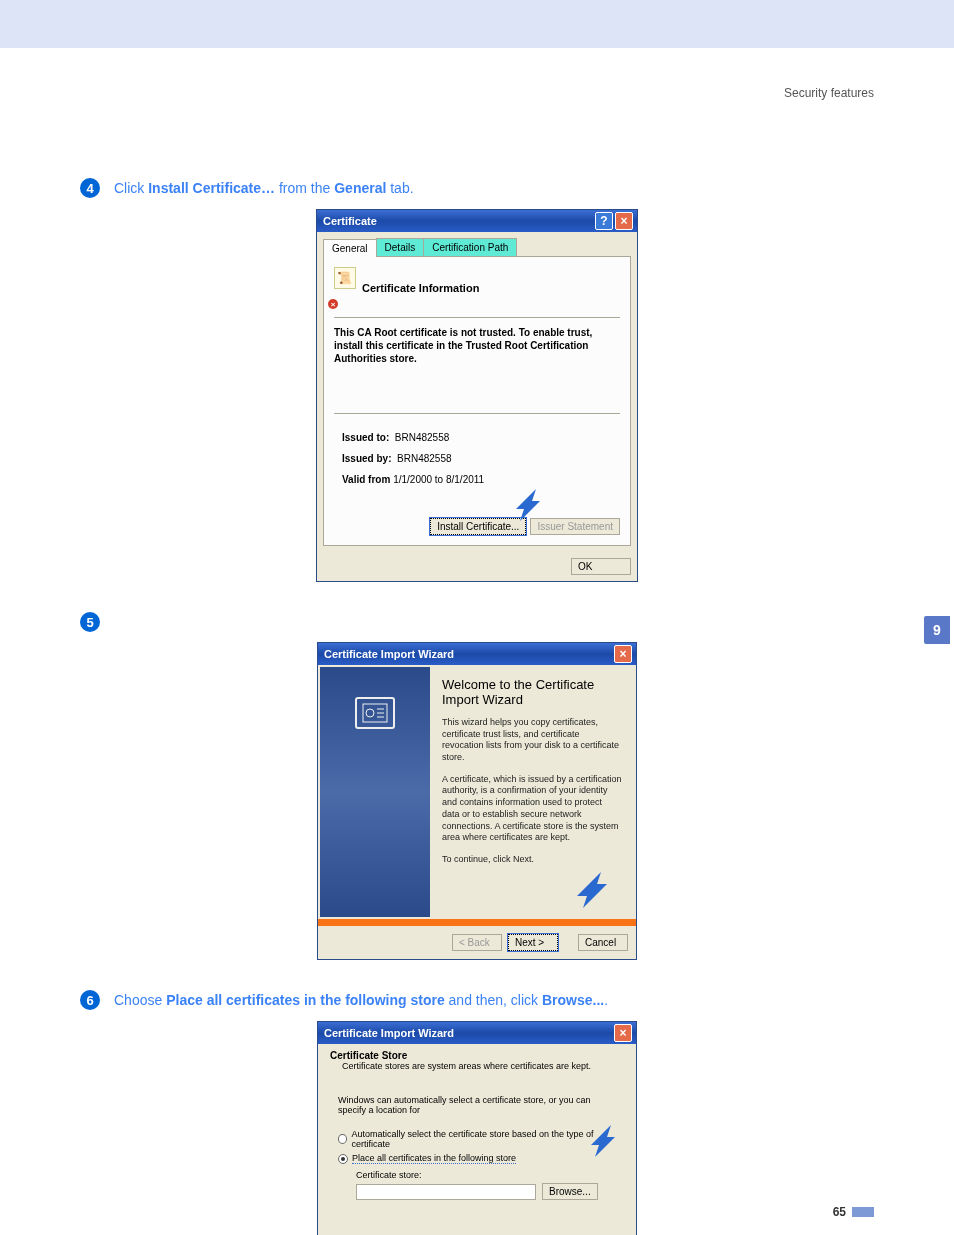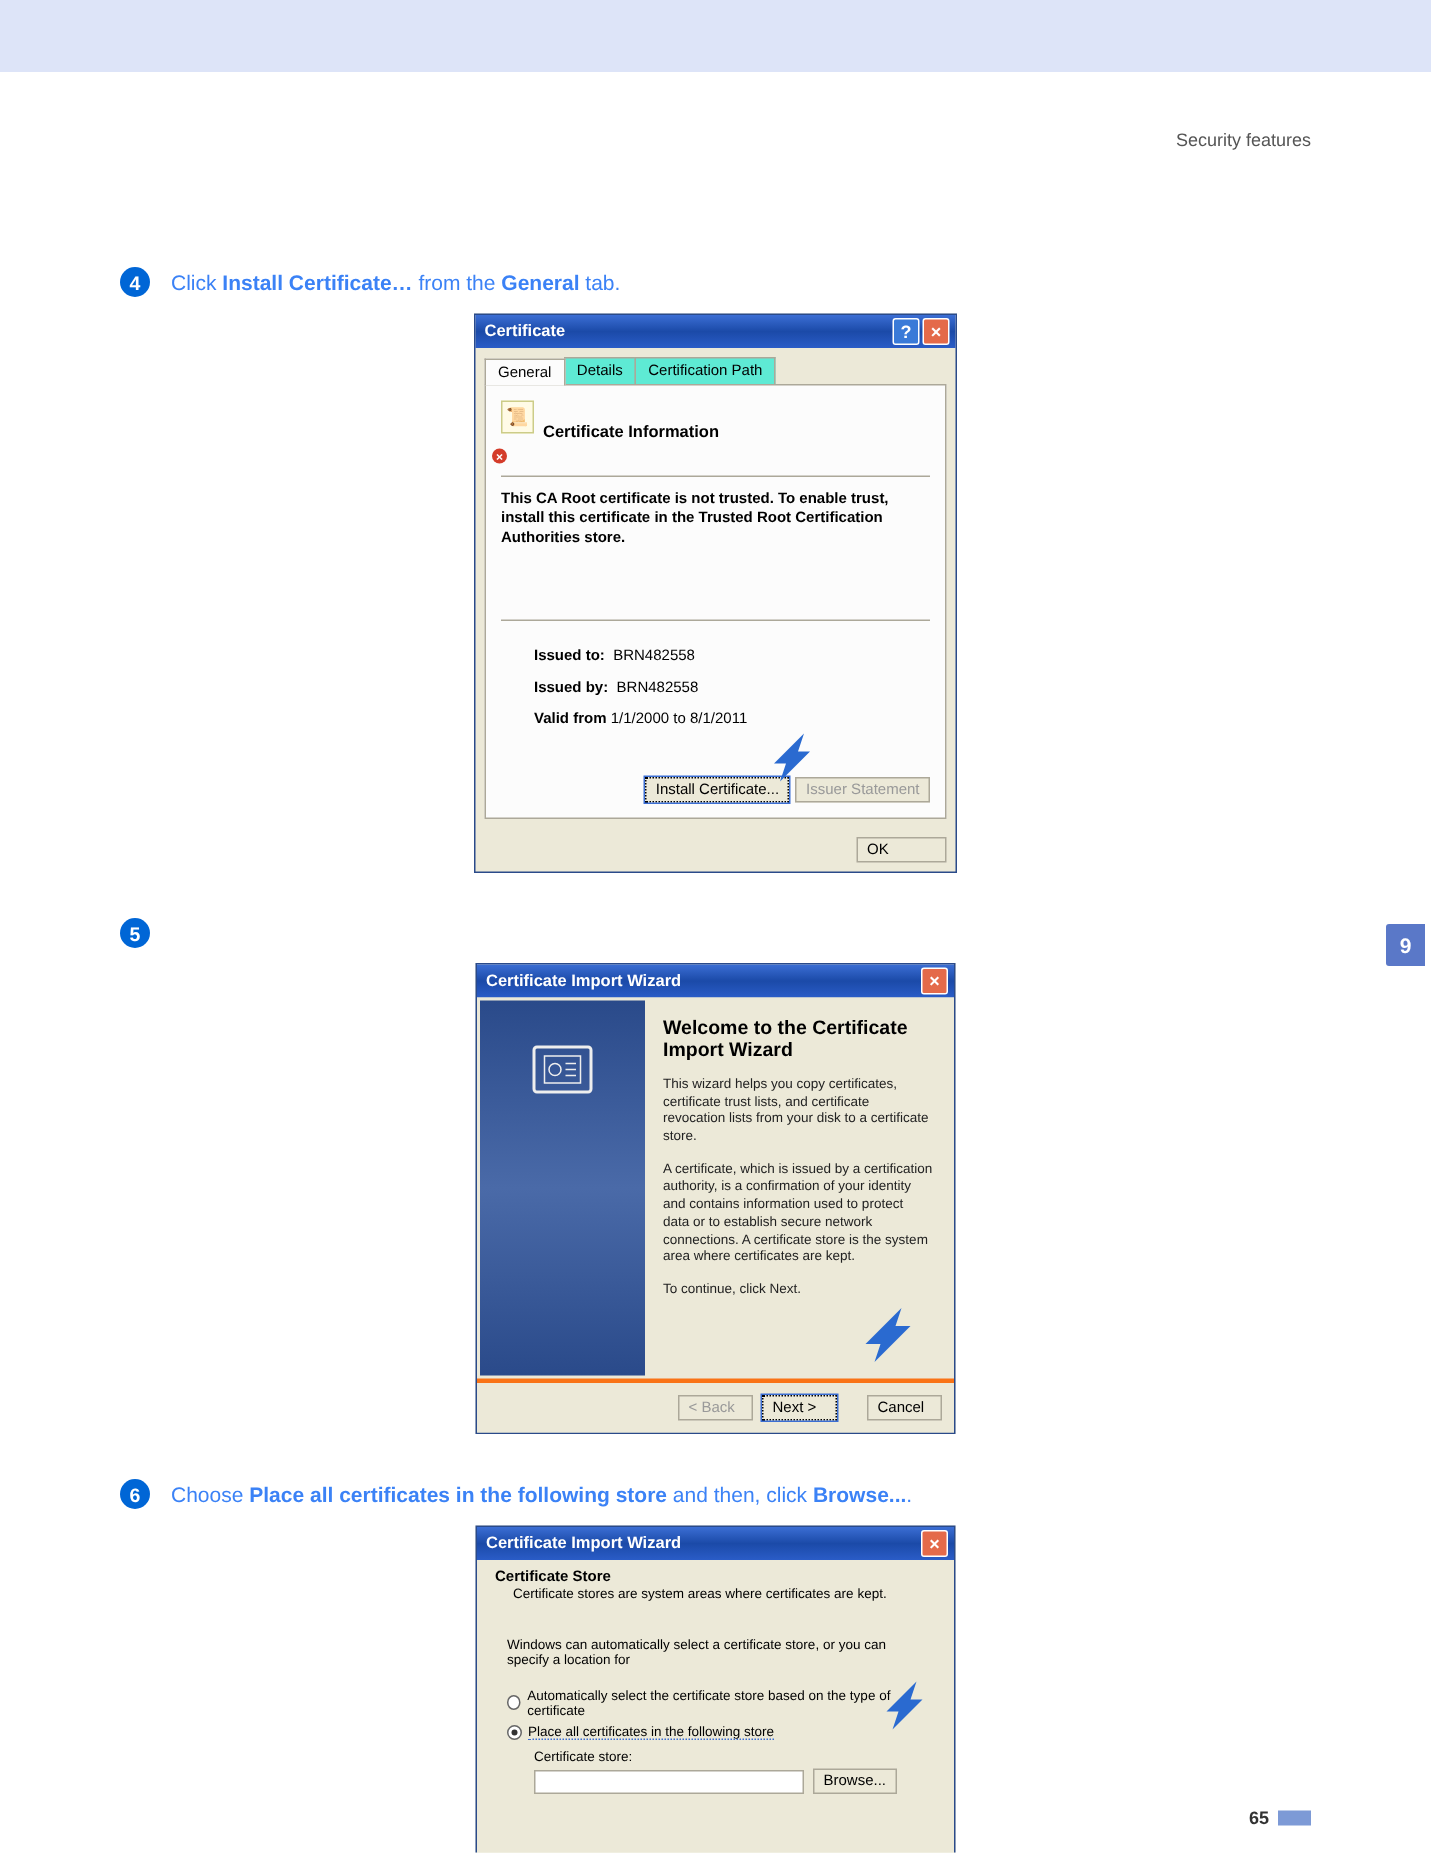--- a/index.html
+++ b/index.html
@@ -65,21 +65,21 @@
   .cert-icon {
     width:22px; height:22px; border:1px solid #cc8; background:#fffbe6;
     display:flex; align-items:center; justify-content:center; font-size:12px;
   }
   .red-x {
     width:10px; height:10px; border-radius:50%; background:#d43c2a; color:#fff;
     font-size:8px; display:flex; align-items:center; justify-content:center; margin-left:-6px; margin-top:10px;
   }
   hr.thin { border:none; border-top:1px solid #aca899; margin:8px 0; }
   .trust-msg { font-size:10px; font-weight:bold; line-height:1.3; }
-  .kv { font-size:10px; margin:10px 0 0 22px; }
+  .kv { font-size:10px; margin:10px 0 0 8px; }
   .kv b { font-weight:bold; }
   .dlg-btn {
     font-size:10px; padding:2px 6px; border:1px solid #aca899;
     background:#ece9d8; min-width:70px; text-align:left;
   }
   .dlg-btn.default { border:1px dotted #000; outline:1px solid #3b6ed4; }
   .dlg-btn.disabled { color:#999; }
   .ok-row { display:flex; justify-content:flex-end; padding:6px; }
   
   .arrow-svg { position:absolute; pointer-events:none; }
@@ -89,23 +89,23 @@
   .wizard-side {
     width:110px; height:250px;
     background: linear-gradient(to bottom, #2a4a8a, #4a6aa8 50%, #2a4a8a);
     display:flex; flex-direction:column; align-items:center; padding-top:30px;
   }
   .side-icon {
     width:40px; height:32px; border:2px solid #eee; border-radius:3px;
     display:flex; align-items:center; justify-content:center;
   }
   .wizard-main { flex:1; padding:10px 12px; font-size:9px; background:#ece9d8; }
-  .wizard-title { font-size:13px; font-weight:bold; margin-bottom:10px; }
+  .wizard-title { font-size:13px; font-weight:normal; margin-bottom:10px; }
   .wizard-p { font-size:9px; margin-bottom:10px; line-height:1.3; color:#222; }
-  .btn-row-outer { border-top:3px solid #f97316; padding:8px; display:flex; justify-content:flex-end; gap:6px; background:#ece9d8;}
+  .btn-row-outer { border-top:7px solid #f97316; padding:8px; display:flex; justify-content:flex-end; gap:6px; background:#ece9d8;}
   
   .d3 { width: 320px; }
   .wizard-header {
     padding:6px 12px 10px 12px; background:#ece9d8;
   }
   .wizard-header .wt { font-size:10px; font-weight:bold; }
   .wizard-header .ws { font-size:9px; padding-left:12px; }
   .wizard-inner { padding:14px 20px 20px 20px; background:#ece9d8; min-height:200px; font-size:9px; }
   .radio-row { display:flex; align-items:center; gap:4px; margin:4px 0; font-size:9px; }
   .radio-circle { width:10px; height:10px; border:1px solid #666; border-radius:50%; background:#fff; display:flex; align-items:center; justify-content:center; }

